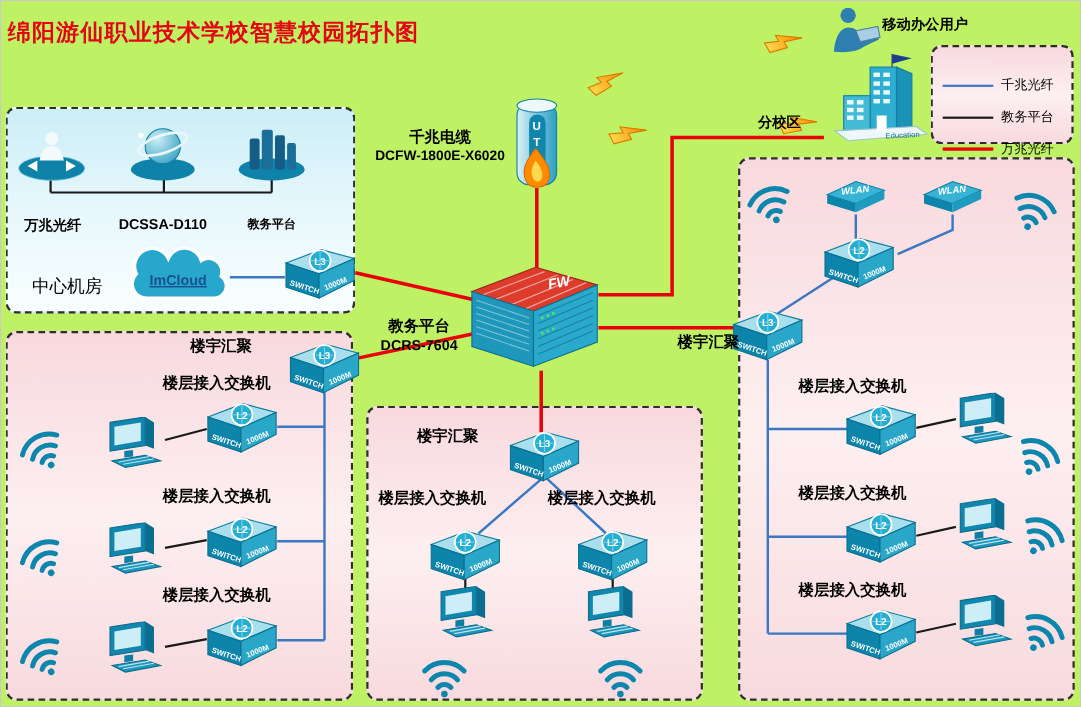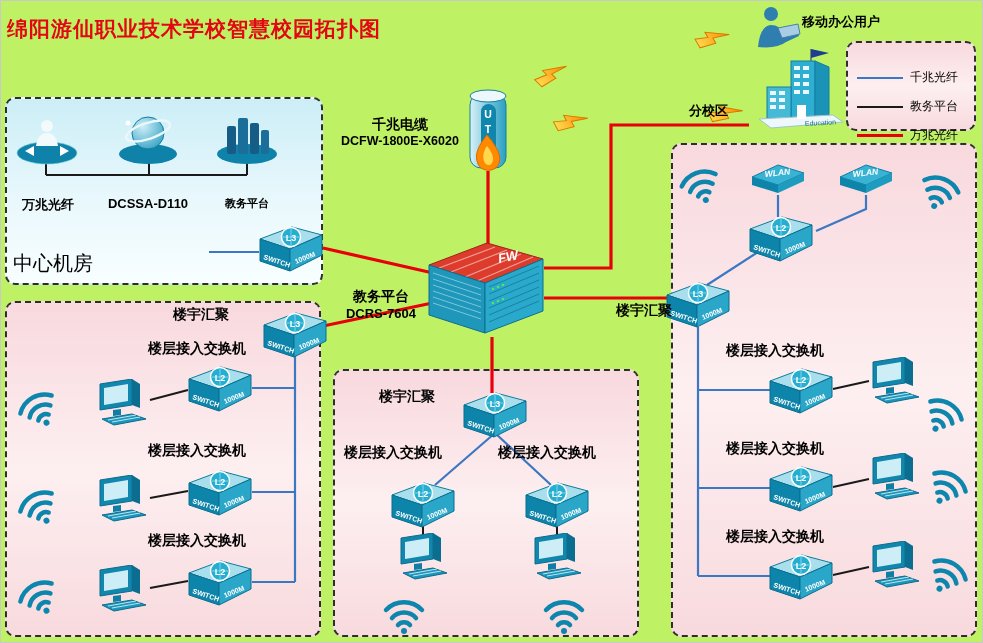--- a/index.html
+++ b/index.html
@@ -203,21 +203,27 @@
       <rect x="16" y="19" width="9" height="28" rx="2" fill="#155d86"></rect>
       <rect x="27" y="11" width="10" height="36" rx="2" fill="#1a6e99"></rect>
       <rect x="39" y="16" width="9" height="31" rx="2" fill="#155d86"></rect>
       <rect x="50" y="23" width="8" height="24" rx="2" fill="#1a6e99"></rect>
     </svg>
   </div>
   <div class="lbl b ctr" style="left:12px;top:195px;width:70px;font-size:13px">万兆光纤</div>
   <div class="lbl b ctr" style="left:100px;top:195px;width:94px;font-size:13px">DCSSA-D110</div>
   <div class="lbl b ctr" style="left:208px;top:195px;width:76px;font-size:11px">教务平台</div>
 
-  <div class="lbl" style="left:12px;top:249px;font-size:20px">中心机房</div>
+  <div class="dev" style="left:110px;top:218px">
+    <svg width="100" height="64" viewBox="0 0 100 64">
+      <path d="M24 52 A13 13 0 0 1 13 30 A16 16 0 0 1 42 16 A16 16 0 0 1 72 18 A12 12 0 0 1 90 32 A11 11 0 0 1 83 52 Z" fill="#28a7cc" stroke="#fff" stroke-width="3"></path>
+      <text x="51" y="40" text-anchor="middle" font-size="13" font-weight="bold" fill="#174f91" text-decoration="underline">ImCloud</text>
+    </svg>
+  </div>
+  <div class="lbl" style="left:28px;top:249px;font-size:16px">中心机房</div>
 
   <div class="dev sw" style="left:258px;top:222px"><svg width="64" height="50" viewBox="0 0 64 50">
     <polygon points="1,16 33,4 63,12 31,26" fill="#a9dfec" stroke="#0c7d9e"></polygon>
     <polygon points="1,16 31,26 31,48 1,38" fill="#0d84a9" stroke="#0a6f90"></polygon>
     <polygon points="31,26 63,12 63,32 31,48" fill="#2aa6c8" stroke="#0a6f90"></polygon>
     <text x="4" y="36" font-size="7" font-weight="bold" fill="#fff" transform="rotate(18 4 36)">SWITCH</text>
     <text x="37" y="41" font-size="7" font-weight="bold" fill="#fff" transform="rotate(-22 37 41)">1000M</text>
     <circle cx="32" cy="14" r="9.5" fill="#23aed2" stroke="#fff" stroke-width="1.5"></circle>
     <path d="M32 6 V22 M24 14 H40" stroke="rgba(255,255,255,.45)" stroke-width="1"></path>
     <text x="32" y="17.5" font-size="9" font-weight="bold" fill="#fff" text-anchor="middle">L3</text>

